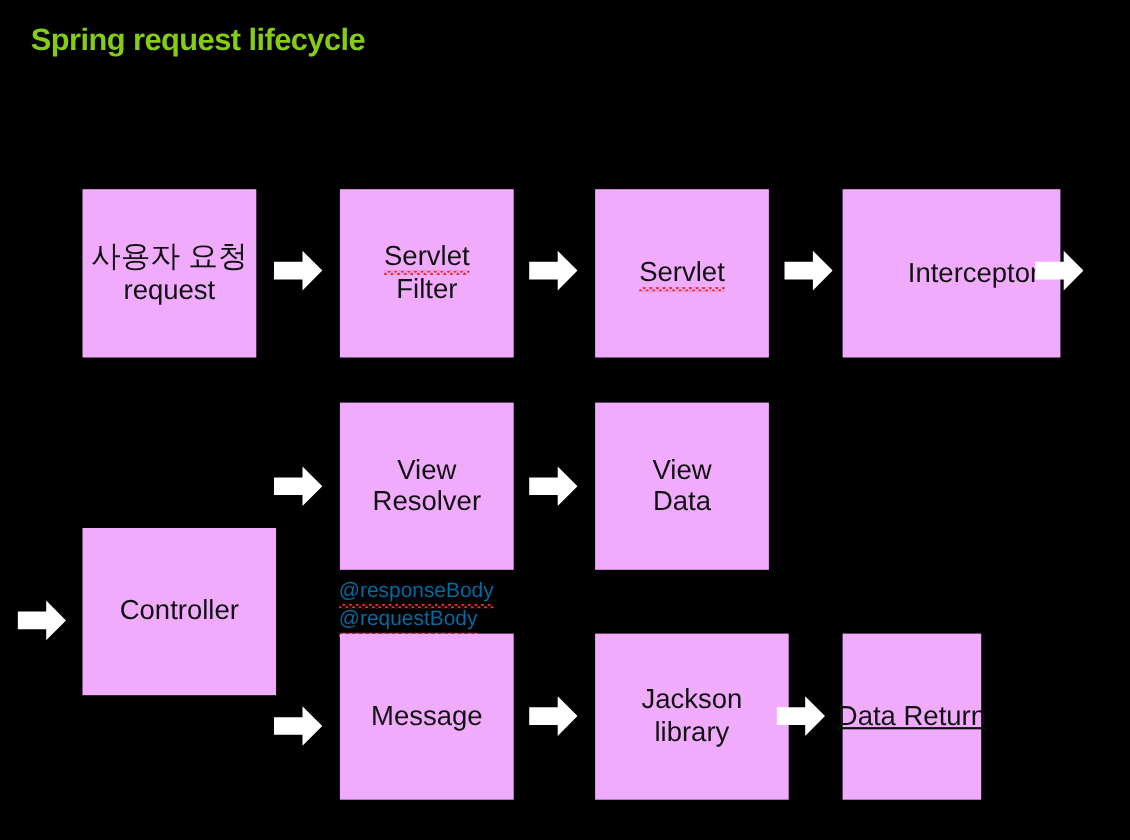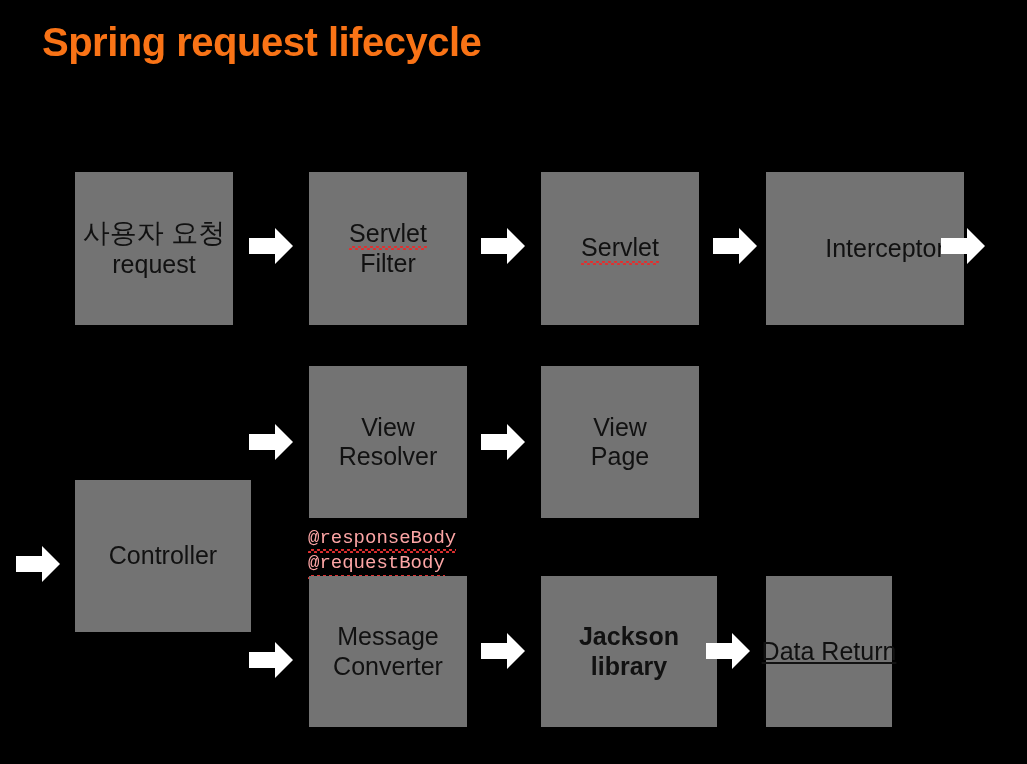--- a/index.html
+++ b/index.html
@@ -12,33 +12,33 @@
     width: 1027px;
     height: 764px;
     background: #000000;
     overflow: hidden;
     font-family: "Liberation Sans", "DejaVu Sans", sans-serif;
   }
 
   
   #page-title {
     position: absolute;
-    left: 42px;
+    left: 28px;
     top: 20px;
-    font-size: 40px;
+    font-size: 28px;
     font-weight: bold;
-    color: #f97316;
+    color: #84cc16;
     letter-spacing: -0.5px;
     white-space: nowrap;
   }
 
   
   .node {
     position: absolute;
-    background: #737373;
+    background: #f0abfc;
     color: #111111;
     display: flex;
     flex-direction: column;
     align-items: center;
     justify-content: center;
     text-align: center;
     line-height: 1.18;
     font-size: 25px;
     font-weight: 400;
   }
@@ -71,25 +71,24 @@
 
   
   .arrow {
     position: absolute;
   }
   .arrow svg { display: block; }
 
   
   .annotation {
     position: absolute;
-    color: #fca5a5;
+    color: #0369a1;
     font-size: 19px;
     line-height: 1.28;
     white-space: nowrap;
-    font-family: Liberation Mono, monospace;
   }
   .annotation .squiggle::after {
     bottom: -2px;
   }
 </style>
 </head>
 <body>
 
 <div id="canvas">
 
@@ -149,21 +148,21 @@
   </div>
 
   <div class="arrow" style="left:481px; top:421px; width:44px; height:42px;">
     <svg width="44" height="42" viewBox="0 0 44 42">
       <polygon points="0,13 26,13 26,3 44,21 26,39 26,29 0,29" fill="#ffffff"></polygon>
     </svg>
   </div>
 
   <div class="node" style="left:541px; top:366px; width:158px; height:152px;">
     <span class="line">View</span>
-    <span class="line">Page</span>
+    <span class="line">Data</span>
   </div>
 
   <div class="arrow" style="left:16px; top:543px; width:44px; height:42px;">
     <svg width="44" height="42" viewBox="0 0 44 42">
       <polygon points="0,13 26,13 26,3 44,21 26,39 26,29 0,29" fill="#ffffff"></polygon>
     </svg>
   </div>
 
   <div class="node" style="left:75px; top:480px; width:176px; height:152px;">
     <span class="line">Controller</span>
@@ -175,30 +174,29 @@
   </div>
 
   <div class="arrow" style="left:249px; top:639px; width:44px; height:42px;">
     <svg width="44" height="42" viewBox="0 0 44 42">
       <polygon points="0,13 26,13 26,3 44,21 26,39 26,29 0,29" fill="#ffffff"></polygon>
     </svg>
   </div>
 
   <div class="node" style="left:309px; top:576px; width:158px; height:151px;">
     <span class="line">Message</span>
-    <span class="line">Converter</span>
   </div>
 
   <div class="arrow" style="left:481px; top:630px; width:44px; height:42px;">
     <svg width="44" height="42" viewBox="0 0 44 42">
       <polygon points="0,13 26,13 26,3 44,21 26,39 26,29 0,29" fill="#ffffff"></polygon>
     </svg>
   </div>
 
-  <div class="node" style="left:541px; top:576px; width:176px; height:151px;font-weight:bold;">
+  <div class="node" style="left:541px; top:576px; width:176px; height:151px;">
     <span class="line">Jackson</span>
     <span class="line">library</span>
   </div>
 
   <div class="arrow" style="left:706px; top:630px; width:44px; height:42px;">
     <svg width="44" height="42" viewBox="0 0 44 42">
       <polygon points="0,13 26,13 26,3 44,21 26,39 26,29 0,29" fill="#ffffff"></polygon>
     </svg>
   </div>
 

